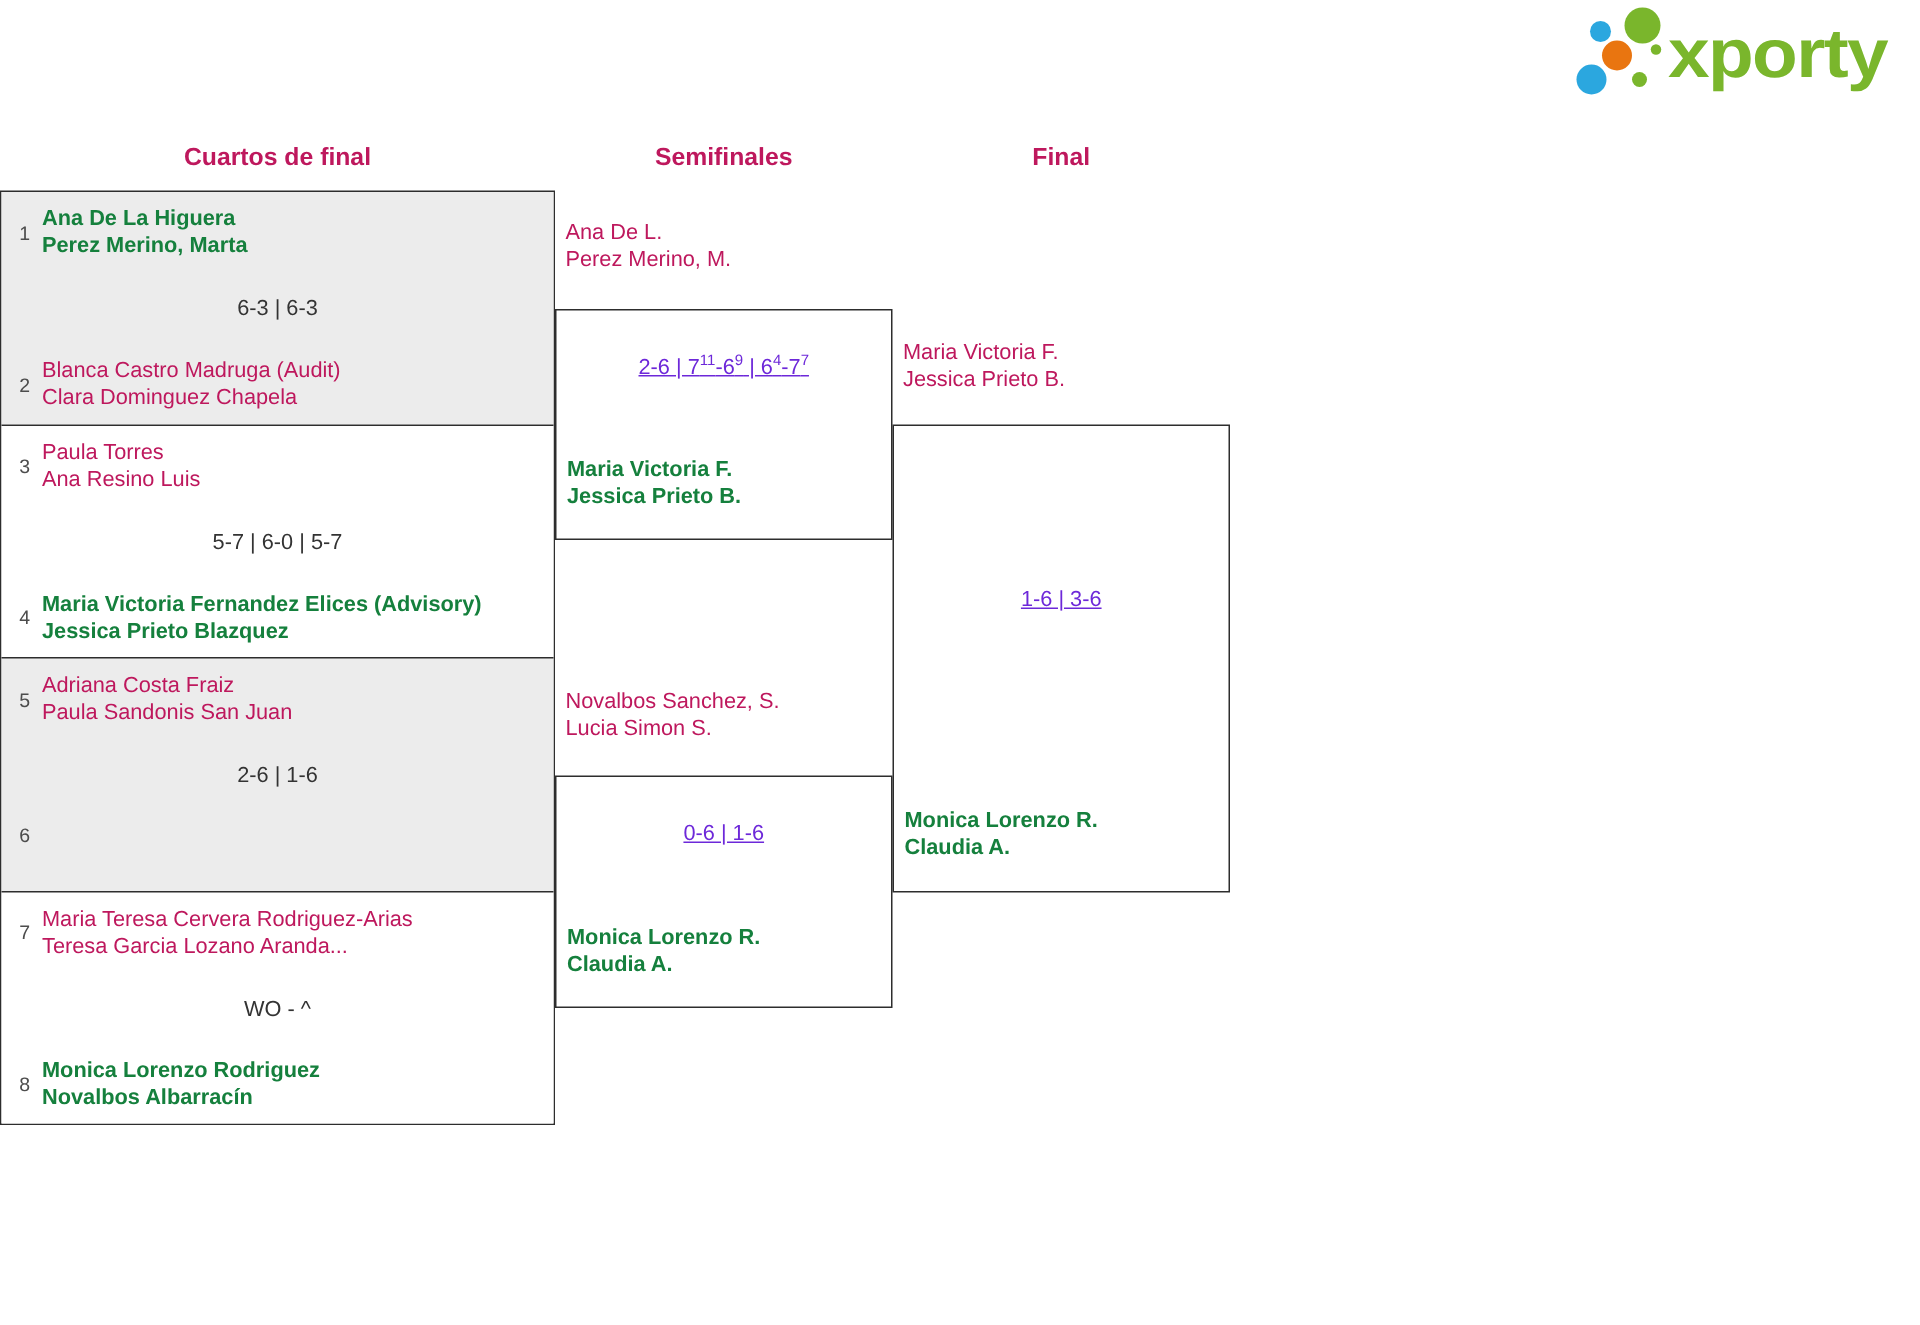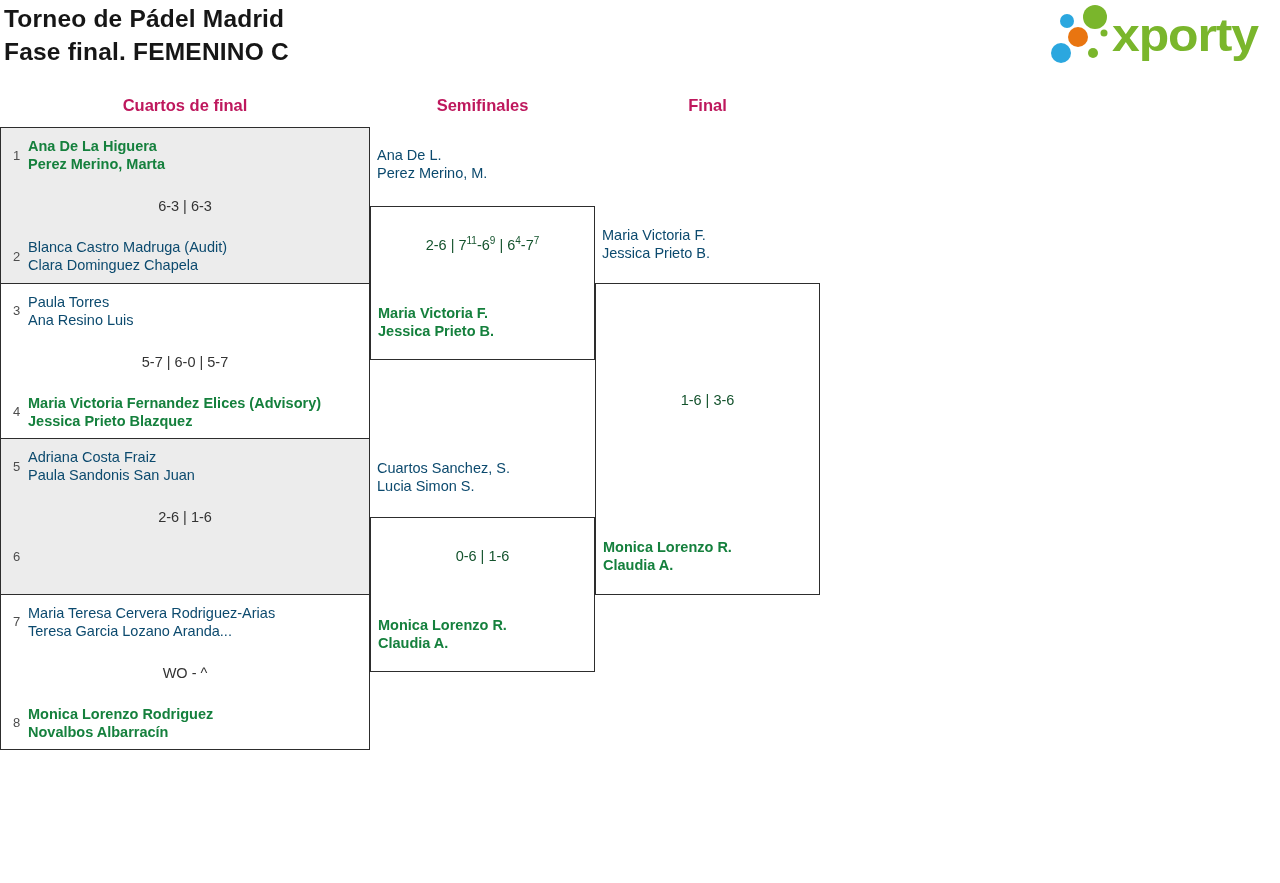--- a/index.html
+++ b/index.html
@@ -16,42 +16,38 @@
   .qf-col { position:absolute; left:0; top:127px; width:370px; height:623px;
             border:1px solid #2d2d2d; box-sizing:border-box; display:flex; flex-direction:column; }
   .qf-match { position:relative; flex:1 1 0; box-sizing:border-box; background:#ffffff; }
   .qf-match + .qf-match { border-top:1px solid #2d2d2d; }
   .qf-match.shaded { background:#ececec; }
   .trow { position:absolute; left:0; right:6px; display:flex; align-items:center; padding-left:8px; }
   .trow.t1 { top:9px; }
   .trow.t2 { top:110px; }
   .seed { flex:0 0 15px; width:15px; text-align:center; font-size:13px; color:#4d4d4d; }
   .names { margin-left:4px; }
-  .nline { font-size:14.5px; line-height:18px; color:#0c4a6e; white-space:nowrap; }
+  .nline { font-size:14.5px; line-height:18px; color:#be185d; white-space:nowrap; }
   .bold .nline { font-weight:700; color:#15803d; }
   .score { position:absolute; left:0; right:0; top:69px; text-align:center;
            font-size:14.5px; line-height:19px; color:#333; }
   .match-box { position:absolute; border:1px solid #2d2d2d; box-sizing:border-box; }
   .box-score { position:absolute; left:0; right:0; top:29px; text-align:center;
-               font-size:14.5px; line-height:19px; color:#14532d; }
+               font-size:14.5px; line-height:19px; color:#6d28d9;text-decoration:underline; }
   .box-score.final-score { top:107px; }
   .box-score sup { font-size:10px; line-height:0; }
   .box-team { position:absolute; left:7px; bottom:19px; }
   .match-box.final .box-team { bottom:20px; }
   .feed-label { position:absolute; }
 </style>
 </head>
 <body>
 
 <div class="page">
 
-  <div class="title">
-    <div>Torneo de Pádel Madrid</div>
-    <div>Fase final. FEMENINO C</div>
-  </div>
 
   <svg class="logo" viewBox="0 0 235 75">
     <circle cx="25" cy="21" r="7" fill="#2ba7df"></circle>
     <circle cx="53" cy="17" r="12" fill="#7ab62c"></circle>
     <circle cx="36" cy="37" r="10" fill="#e97510"></circle>
     <circle cx="62" cy="33" r="3.5" fill="#7ab62c"></circle>
     <circle cx="19" cy="53" r="10" fill="#2ba7df"></circle>
     <circle cx="51" cy="53" r="5" fill="#7ab62c"></circle>
     <text x="70" y="51" textLength="146" lengthAdjust="spacingAndGlyphs" fill="#7ab62c">xporty</text>
   </svg>
@@ -138,21 +134,21 @@
   </div>
   <div class="match-box" style="left:370px;top:206px;width:225px;height:154px">
     <div class="box-score"><span>2-6 | 7</span><sup>11</sup><span>-6</span><sup>9</sup><span> | 6</span><sup>4</sup><span>-7</span><sup>7</sup></div>
     <div class="box-team bold">
       <div class="nline">Maria Victoria F.</div>
       <div class="nline">Jessica Prieto B.</div>
     </div>
   </div>
 
   <div class="feed-label" style="left:377px;top:459px">
-    <div class="nline">Cuartos Sanchez, S.</div>
+    <div class="nline">Novalbos Sanchez, S.</div>
     <div class="nline">Lucia Simon S.</div>
   </div>
   <div class="match-box" style="left:370px;top:517px;width:225px;height:155px">
     <div class="box-score">0-6 | 1-6</div>
     <div class="box-team bold">
       <div class="nline">Monica Lorenzo R.</div>
       <div class="nline">Claudia A.</div>
     </div>
   </div>
 

